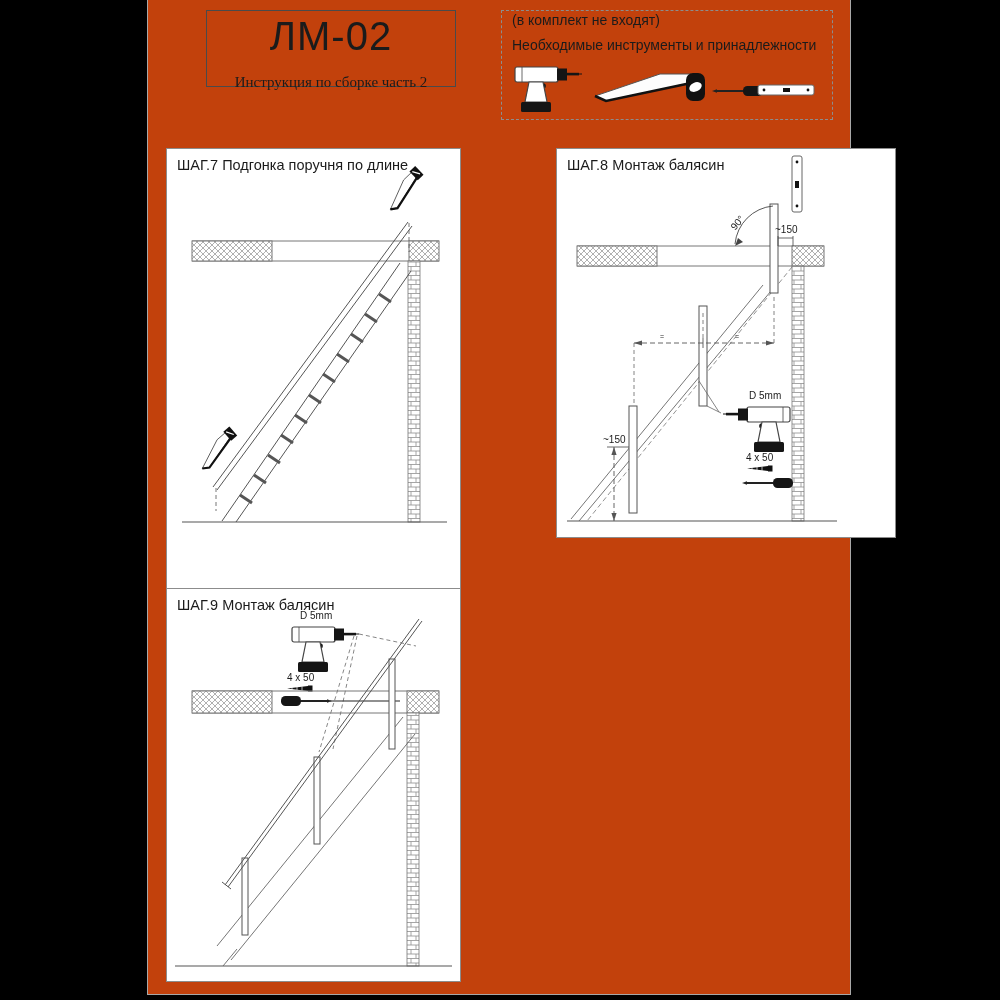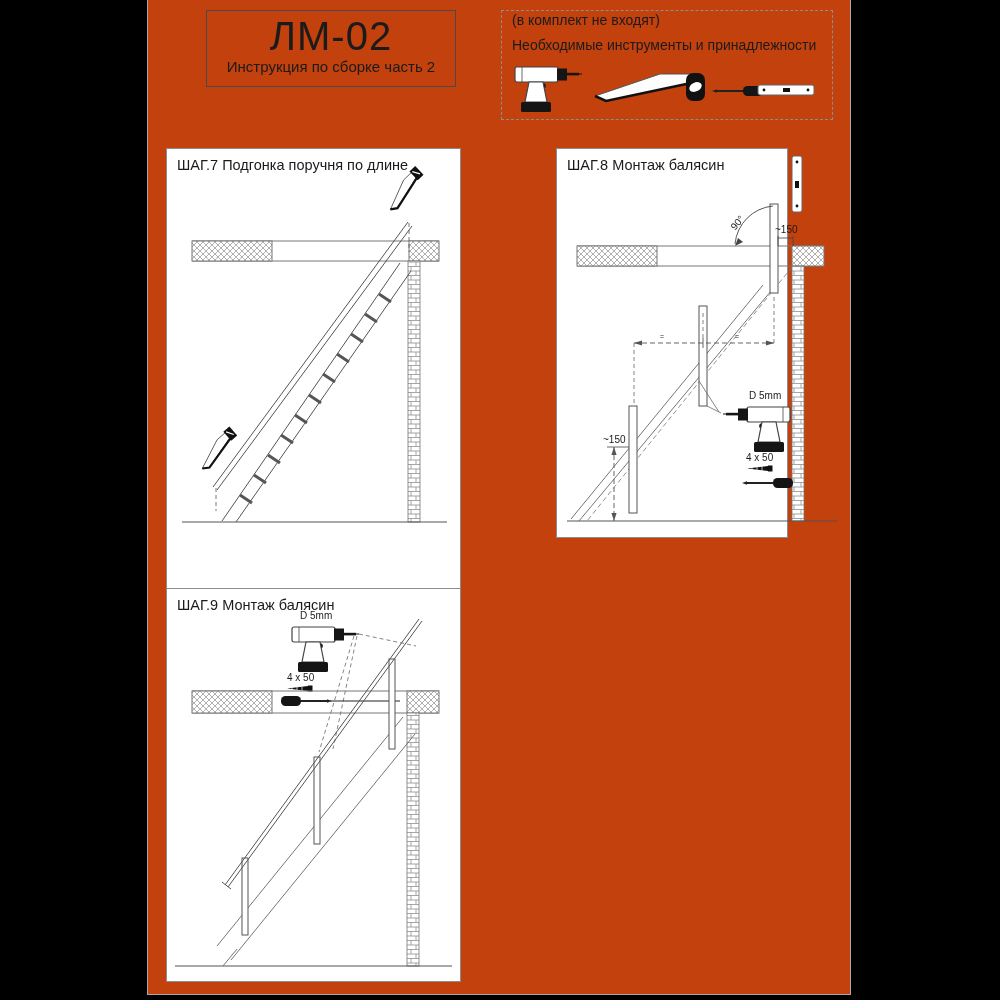--- a/index.html
+++ b/index.html
@@ -11,31 +11,31 @@
   .sheet{
     position:absolute;left:147px;top:0;width:704px;height:995px;
     background:#c2410c;border:1px solid #a8a8a8;border-top:none;box-sizing:border-box;
   }
   .abs{position:absolute;}
   .title-box{
     left:58px;top:10px;width:250px;height:77px;
     border:1px solid #4a4a4a;box-sizing:border-box;text-align:center;
   }
   .title-box .model{font-size:40px;letter-spacing:1px;margin-top:3px;line-height:44px;}
-  .title-box .subtitle{font-size:15px;margin-top:0;}
+  .title-box .subtitle{font-size:15px;margin-top:16px;font-family:Liberation Serif, serif;}
   .tools-box{
     left:353px;top:10px;width:332px;height:110px;
     border:1px dashed #8d8d8d;box-sizing:border-box;
   }
   .tools-box .tools-title{font-size:14px;line-height:18px;margin:7px 0 0 10px;}
   .panel{
     border:1px solid #8c8c8c;box-sizing:border-box;background:#fff;
   }
   .panel-7{left:18px;top:148px;width:295px;height:464px;}
-  .panel-8{left:408px;top:148px;width:232px;height:390px;}
+  .panel-8{left:408px;top:148px;width:340px;height:390px;}
   .panel-9{left:18px;top:588px;width:295px;height:394px;}
   .step-label{position:absolute;left:10px;top:8px;font-size:14.5px;}
   .diagram{position:absolute;left:0;top:0;}
   svg text{font-family:"Liberation Sans",sans-serif;fill:#1b1b1b;}
   .dim-t{font-size:10px;}
   .dim-s{font-size:7px;}
 </style>
 </head>
 <body>
 

